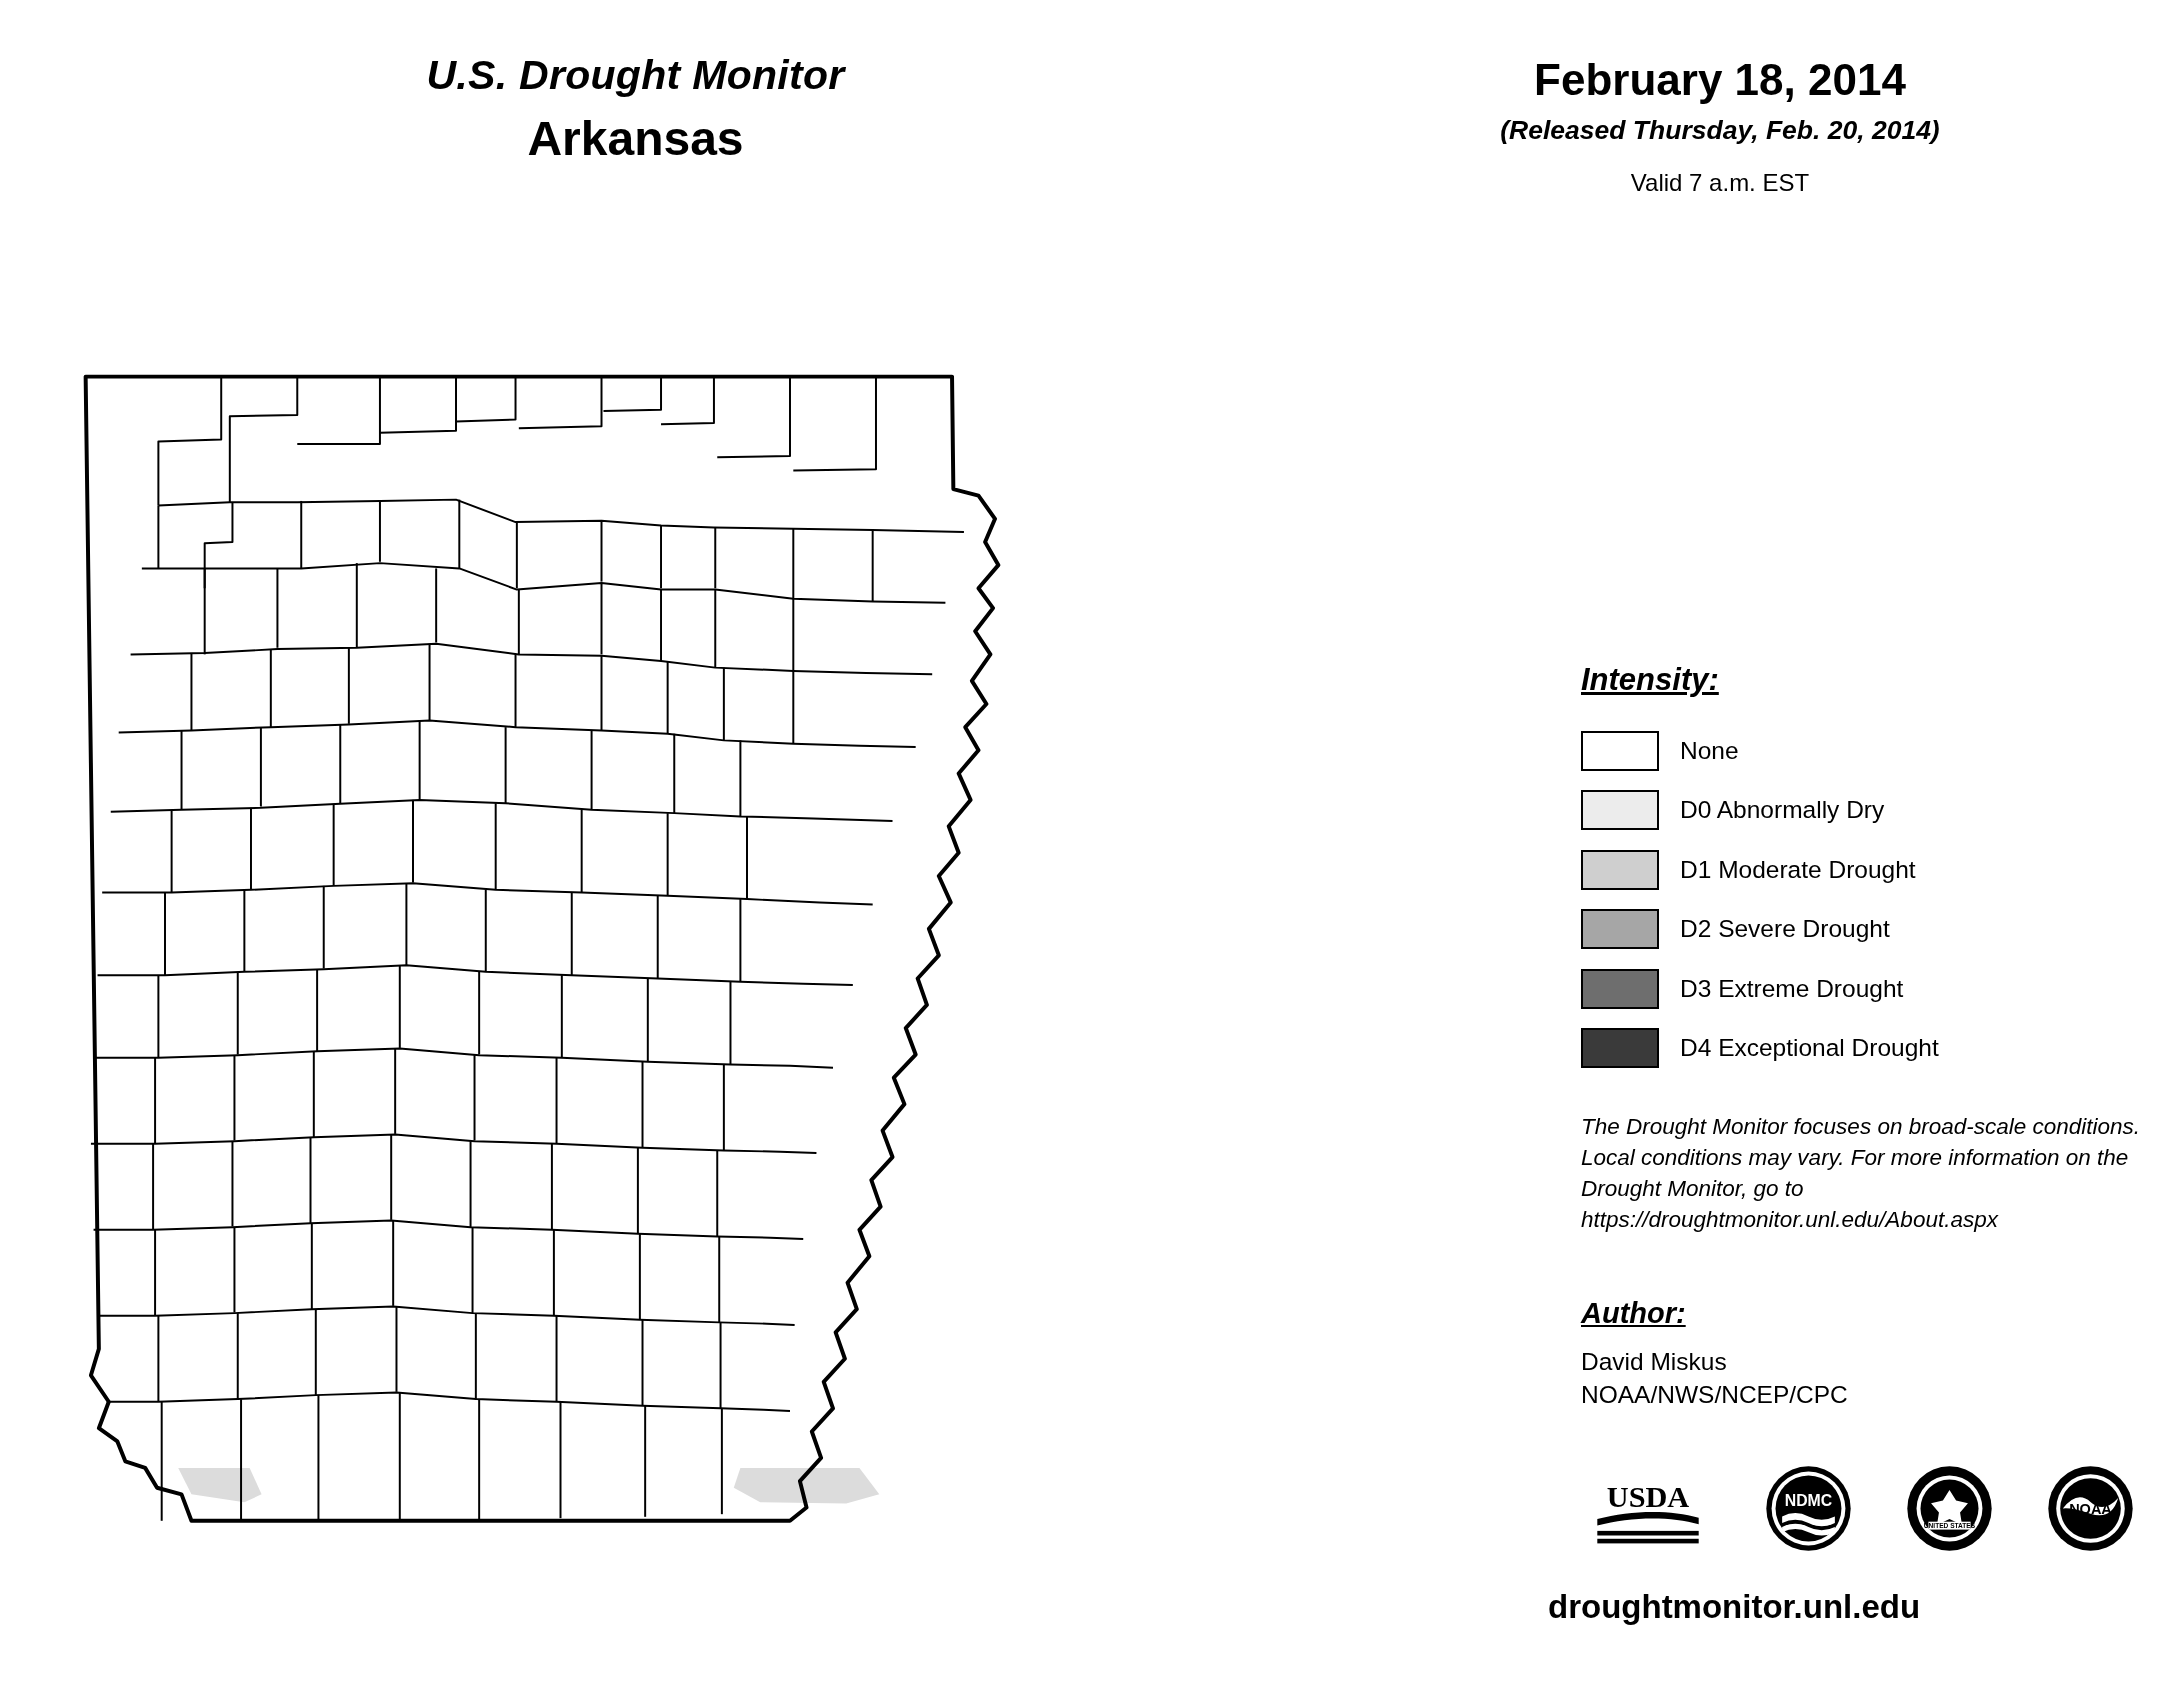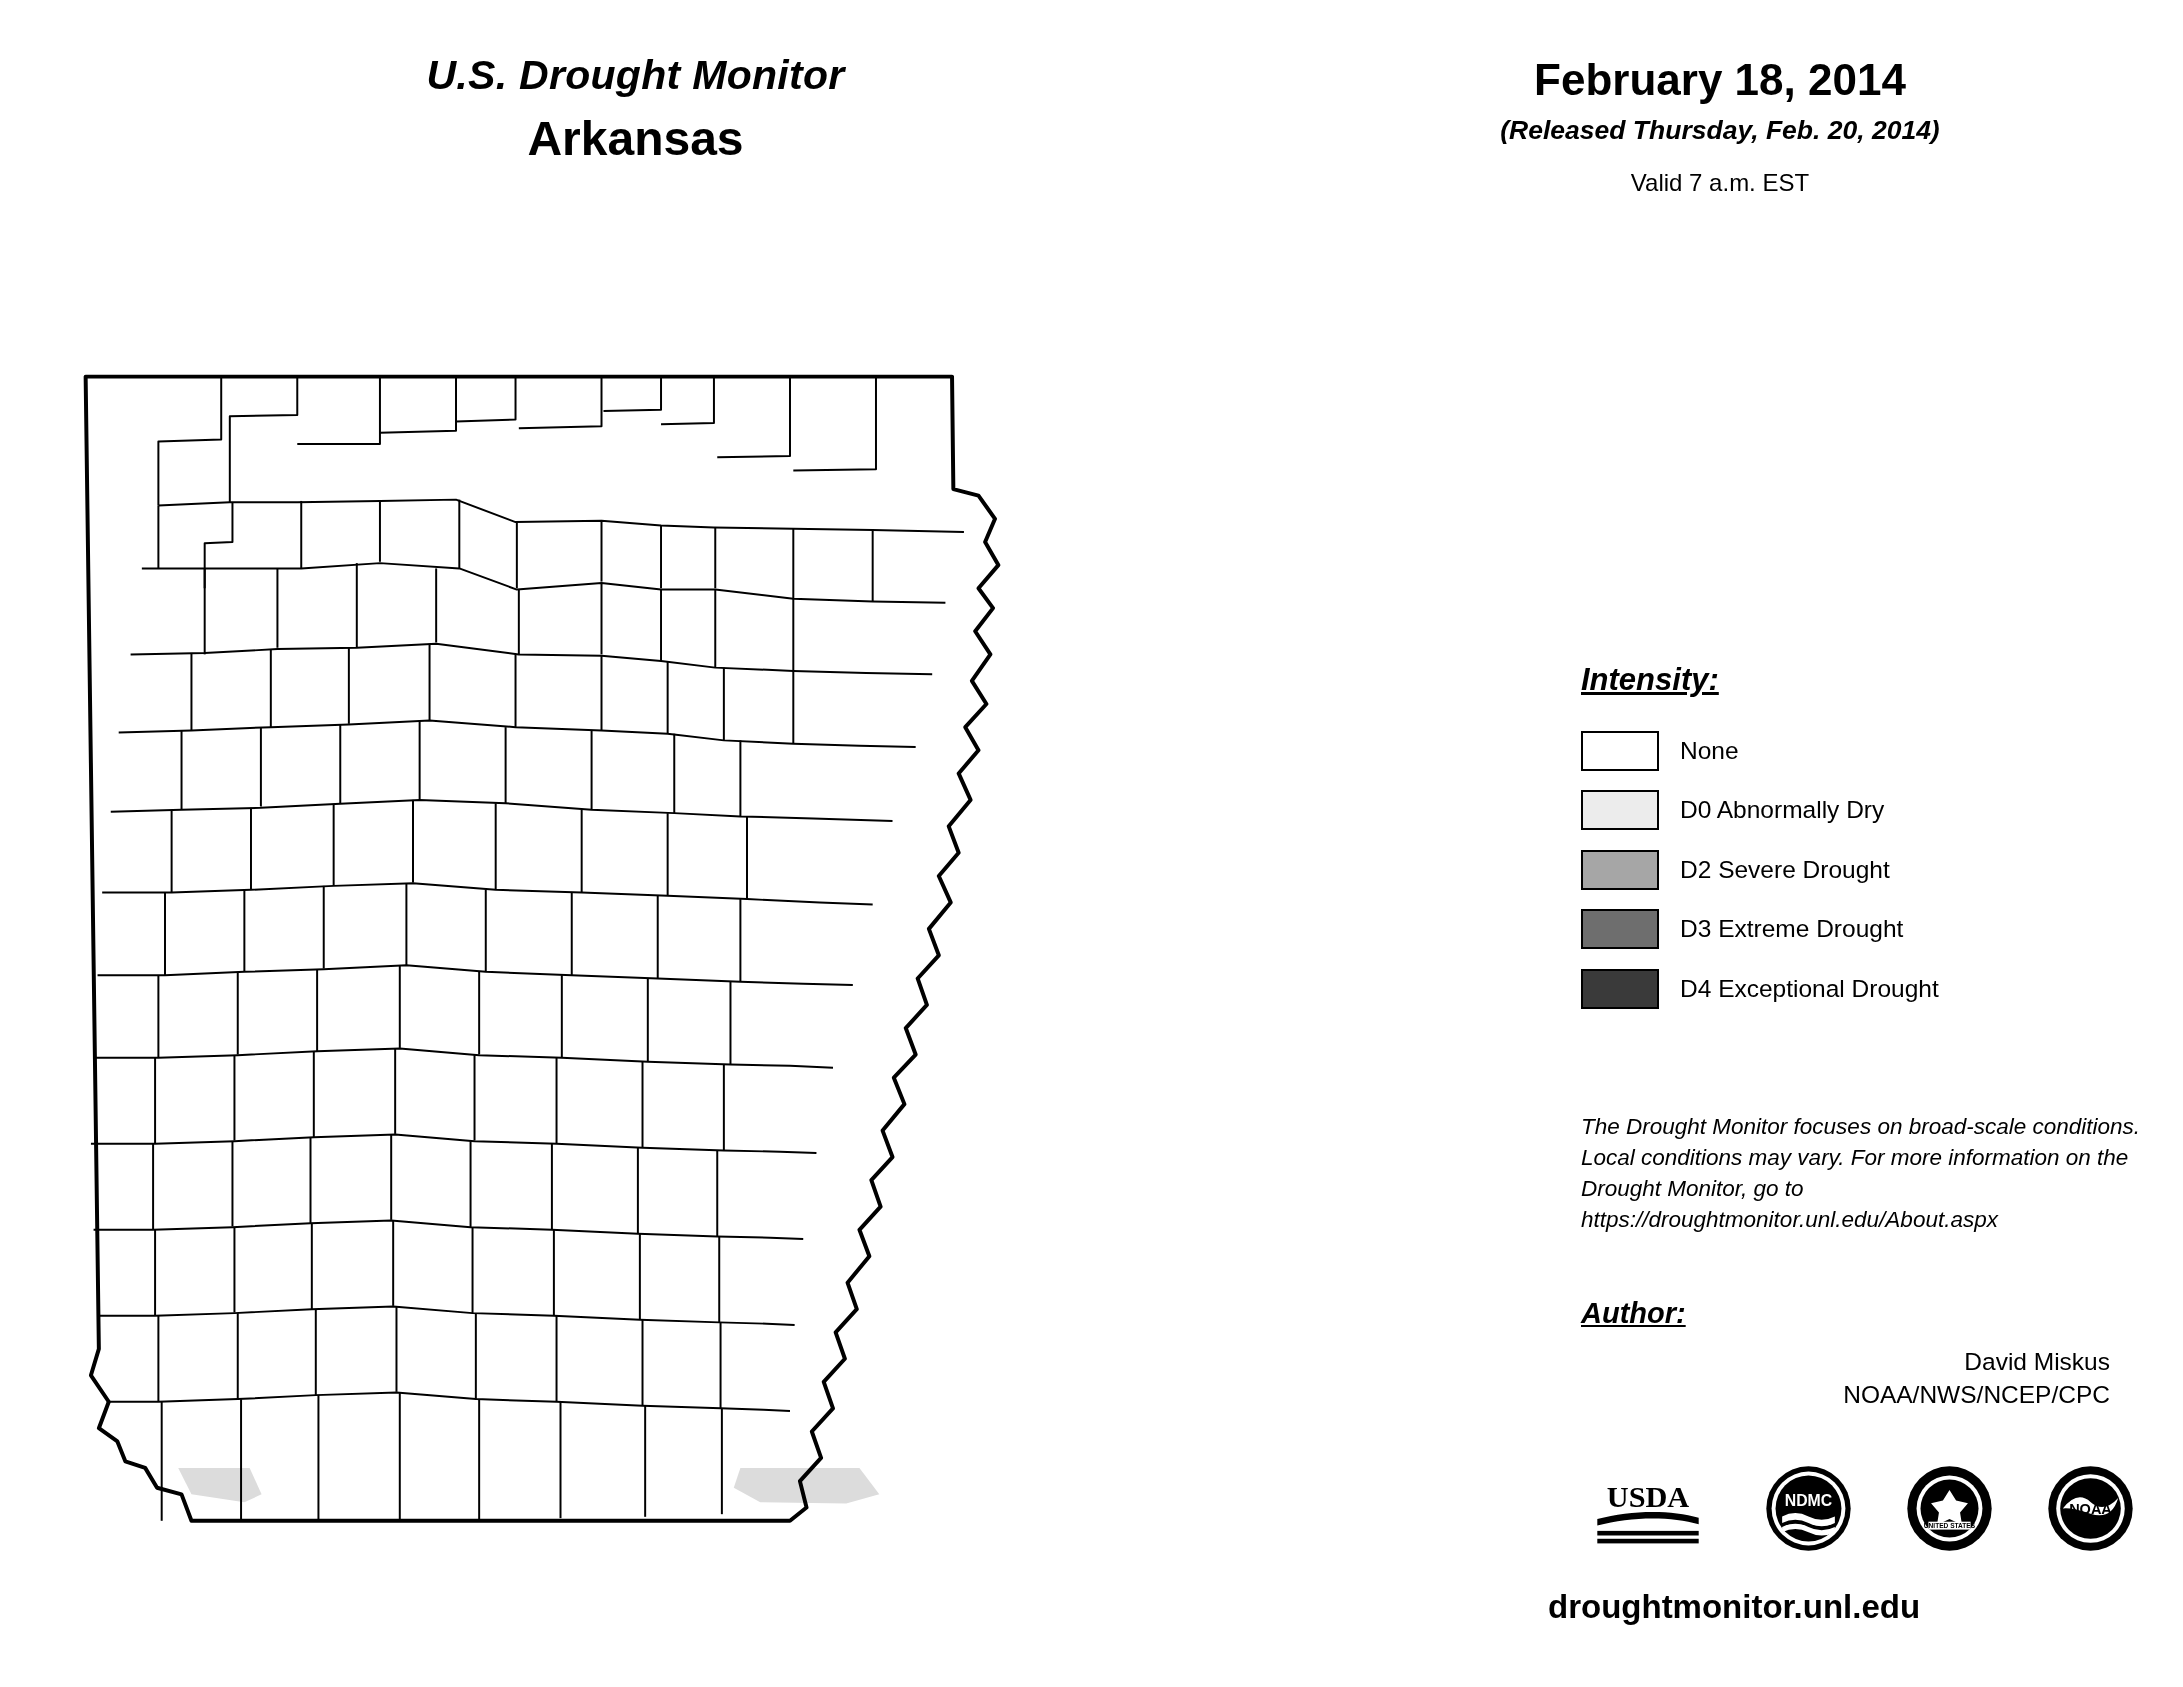--- a/index.html
+++ b/index.html
@@ -126,21 +126,20 @@
   #author-title {
     font-size: 29px;
     font-weight: bold;
     font-style: italic;
     text-decoration: underline;
     margin-bottom: 14.6px;
   }
   .author-line {
     font-size: 24.5px;
     line-height: 1.35;
-    text-align: right;
   }
 
   
   #logos {
     position: absolute;
     left: 1585px;
     top: 1456px;
     width: 549px;
     height: 106px;
     display: flex;
@@ -348,20 +347,24 @@
   <div class="legend-row">
     <div class="legend-swatch" style="background:#ffffff"></div>
     <div class="legend-label">None</div>
   </div>
 
   <div class="legend-row">
     <div class="legend-swatch" style="background:#ececec"></div>
     <div class="legend-label">D0 Abnormally Dry</div>
   </div>
 
+  <div class="legend-row">
+    <div class="legend-swatch" style="background:#cfcfcf"></div>
+    <div class="legend-label">D1 Moderate Drought</div>
+  </div>
 
   <div class="legend-row">
     <div class="legend-swatch" style="background:#a6a6a6"></div>
     <div class="legend-label">D2 Severe Drought</div>
   </div>
 
   <div class="legend-row">
     <div class="legend-swatch" style="background:#6e6e6e"></div>
     <div class="legend-label">D3 Extreme Drought</div>
   </div>

